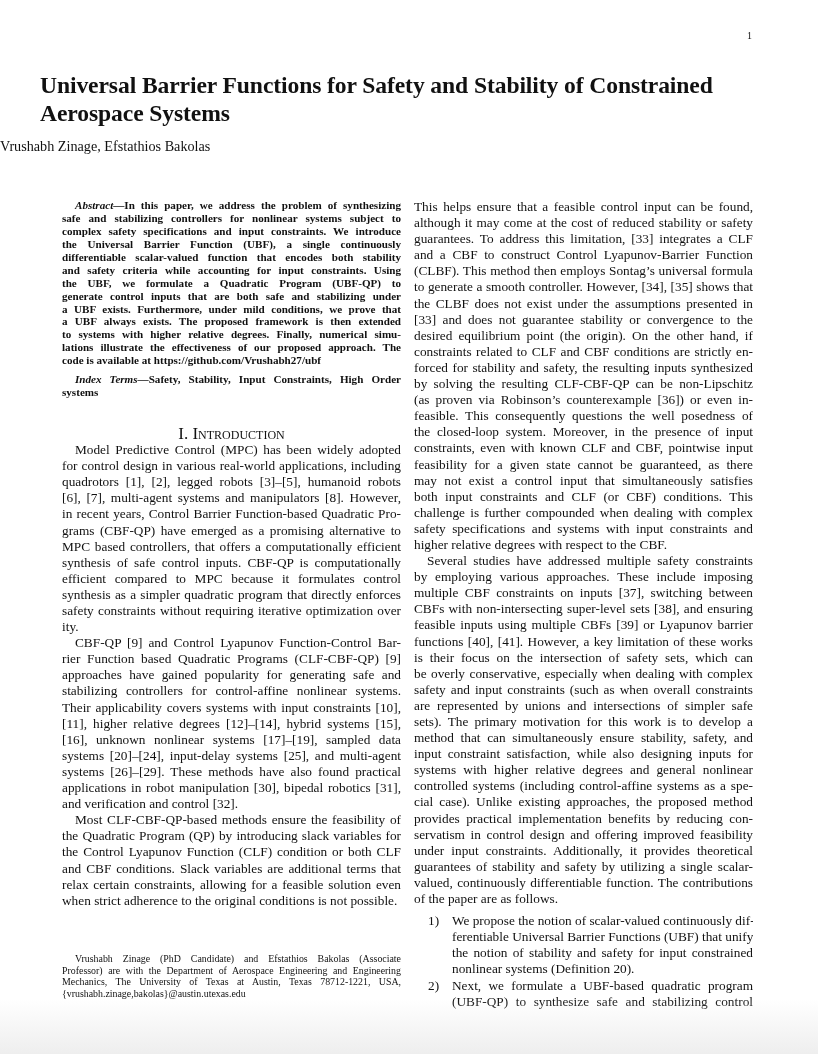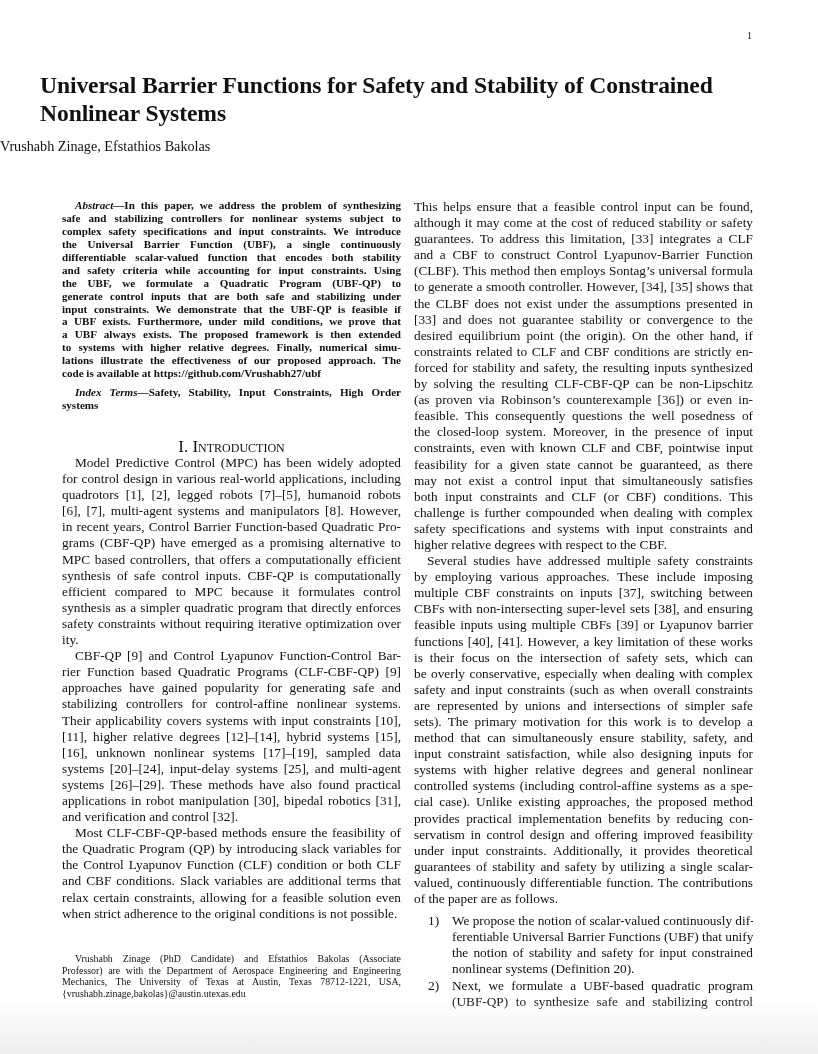--- a/index.html
+++ b/index.html
@@ -59,36 +59,35 @@
     pointer-events: none;
   }
 </style>
 </head>
 <body>
 
 <div class="page-number">1</div>
 
 <div class="title">
   <div>Universal Barrier Functions for Safety and Stability of Constrained</div>
-  <div>Nonlinear Systems</div>
+  <div>Aerospace Systems</div>
 </div>
 
 <div class="authors">Vrushabh Zinage, Efstathios Bakolas</div>
 
 <div class="col left">
   <div class="abstract" id="abstract">
       <span class="ln indent"><span class="it">Abstract</span><span>—In this paper, we address the problem of synthesizing</span></span>
       <span class="ln">safe and stabilizing controllers for nonlinear systems subject to</span>
       <span class="ln">complex safety specifications and input constraints. We introduce</span>
       <span class="ln">the Universal Barrier Function (UBF), a single continuously</span>
       <span class="ln">differentiable scalar-valued function that encodes both stability</span>
       <span class="ln">and safety criteria while accounting for input constraints. Using</span>
       <span class="ln">the UBF, we formulate a Quadratic Program (UBF-QP) to</span>
       <span class="ln">generate control inputs that are both safe and stabilizing under</span>
-      <span class="ln">input constraints. We demonstrate that the UBF-QP is feasible if</span>
       <span class="ln">a UBF exists. Furthermore, under mild conditions, we prove that</span>
       <span class="ln">a UBF always exists. The proposed framework is then extended</span>
       <span class="ln">to systems with higher relative degrees. Finally, numerical simu-</span>
       <span class="ln">lations illustrate the effectiveness of our proposed approach. The</span>
       <span class="ln last">code is available at https://github.com/Vrushabh27/ubf</span>
     </div>
   <div class="gap-small"></div>
   <div class="abstract" id="index-terms">
       <span class="ln indent"><span class="it">Index Terms</span><span>—Safety, Stability, Input Constraints, High Order</span></span>
       <span class="ln last">systems</span>
@@ -96,21 +95,21 @@
 
   <div class="section-heading">
     <span>I.</span>
     <span class="smallcaps">Introduction</span>
   </div>
 
   <div id="left-body">
       <div>
         <span class="ln indent">Model Predictive Control (MPC) has been widely adopted</span>
         <span class="ln">for control design in various real-world applications, including</span>
-        <span class="ln">quadrotors [1], [2], legged robots [7]–[5], humanoid robots</span>
+        <span class="ln">quadrotors [1], [2], legged robots [3]–[5], humanoid robots</span>
         <span class="ln">[6], [7], multi-agent systems and manipulators [8]. However,</span>
         <span class="ln">in recent years, Control Barrier Function-based Quadratic Pro-</span>
         <span class="ln">grams (CBF-QP) have emerged as a promising alternative to</span>
         <span class="ln">MPC based controllers, that offers a computationally efficient</span>
         <span class="ln">synthesis of safe control inputs. CBF-QP is computationally</span>
         <span class="ln">efficient compared to MPC because it formulates control</span>
         <span class="ln">synthesis as a simpler quadratic program that directly enforces</span>
         <span class="ln">safety constraints without requiring iterative optimization over</span>
         <span class="ln last">ity.</span>
       </div>

